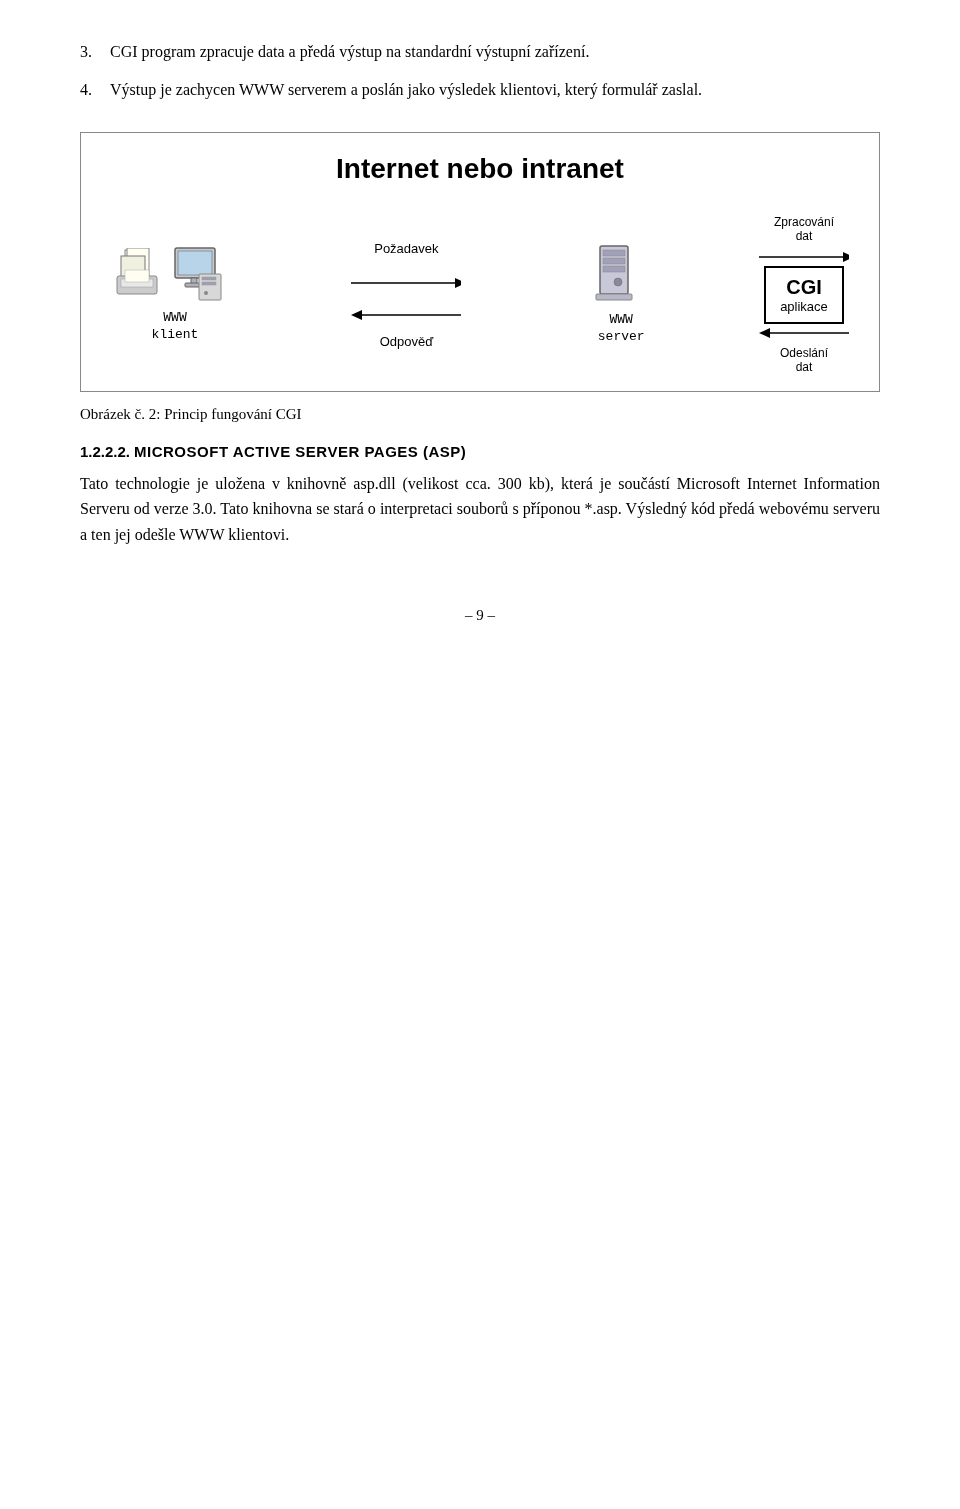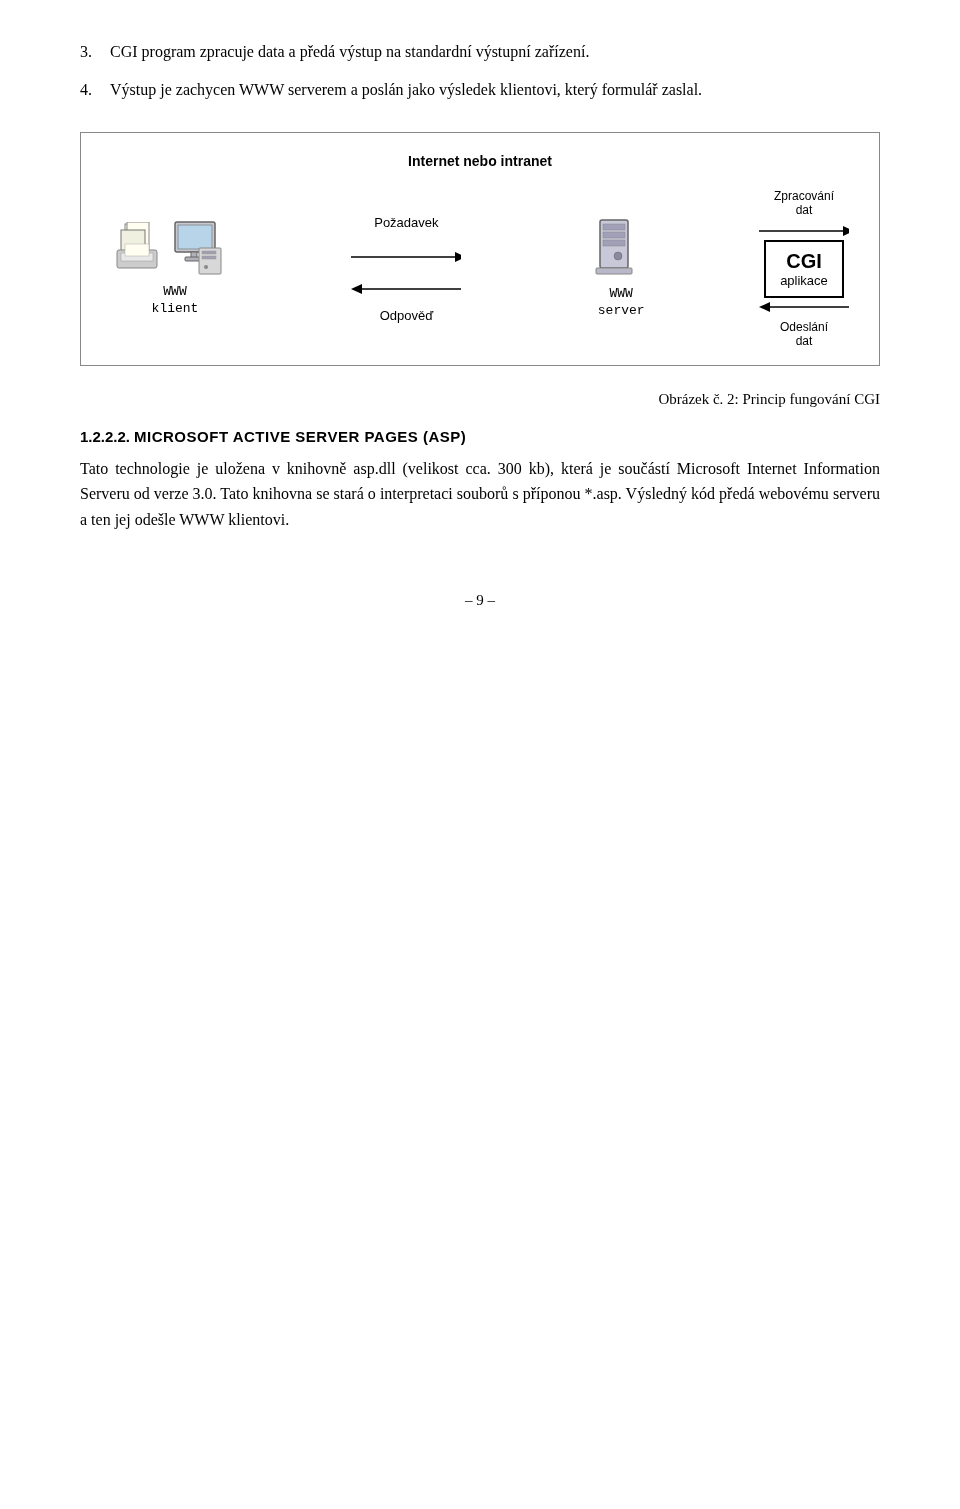--- a/index.html
+++ b/index.html
@@ -38,23 +38,23 @@
 
     .figure-container {
       border: 1px solid #888;
       padding: 20px 20px 16px 20px;
       margin: 30px 0 10px 0;
       background: #fff;
     }
 
     .figure-title {
       text-align: center;
-      font-size: 14px;
+      font-size: 28px;
       font-weight: bold;
-      margin-bottom: 20px;
+      margin-bottom: 30px;
       font-family: Arial, sans-serif;
     }
 
     
     .client-group {
       display: flex;
       flex-direction: column;
       align-items: center;
       gap: 4px;
     }
@@ -94,23 +94,23 @@
       font-weight: bold;
       font-family: Arial, sans-serif;
     }
 
     .cgi-box-sub {
       font-size: 13px;
       font-family: Arial, sans-serif;
     }
 
     .figure-caption {
-      text-align: right;
+      text-align: left;
       font-size: 15px;
-      margin-top: 25px;
+      margin-top: 14px;
       margin-bottom: 20px;
     }
 
     .section-heading {
       font-size: 15px;
       font-weight: bold;
       font-family: Arial, sans-serif;
       letter-spacing: 0.5px;
       margin-bottom: 10px;
       margin-top: 10px;

